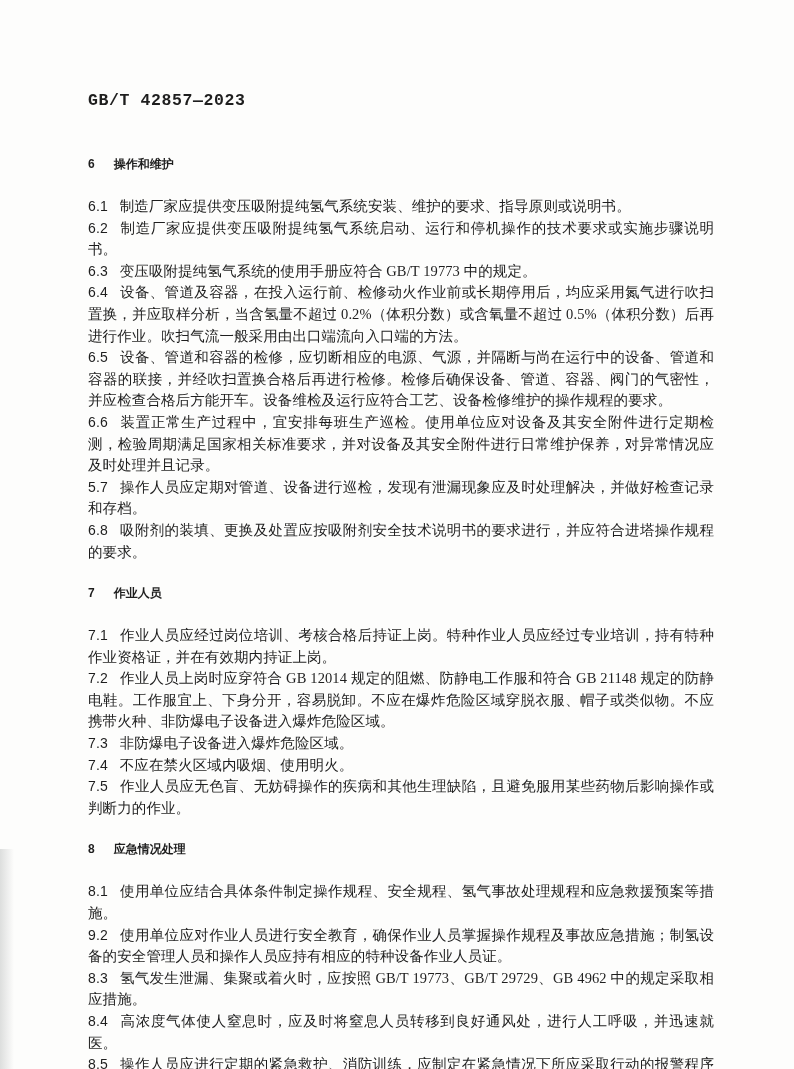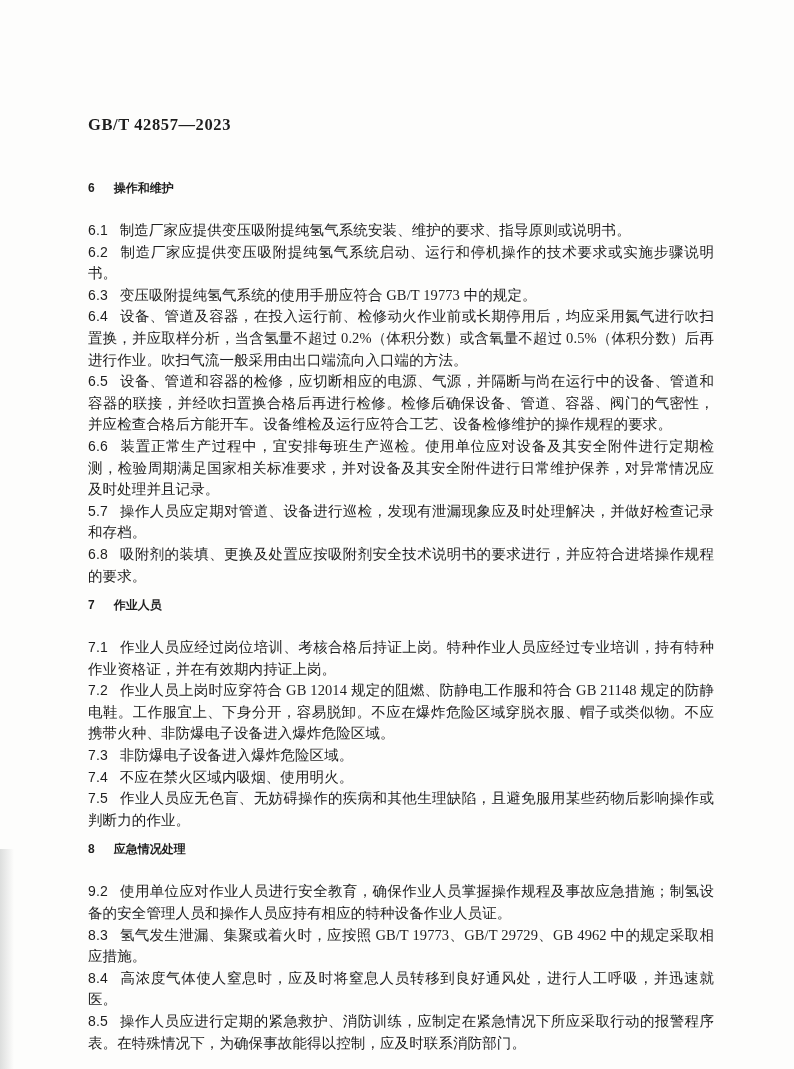--- a/index.html
+++ b/index.html
@@ -20,28 +20,27 @@
     background: linear-gradient(to right, rgba(160,164,164,0.35), rgba(160,164,164,0));
     pointer-events: none;
   }
   .content {
     position: absolute;
     top: 0; left: 0; right: 0;
     padding: 92px 80px 0 88px;
     box-sizing: border-box;
   }
   .doc-header {
-    font-family: Liberation Serif, serif;
+    font-family: Liberation Mono, monospace;
     font-weight: bold;
     font-size: 16.5px;
     line-height: 18px;
     letter-spacing: 0.6px;
-    margin-top: 24px;
   }
-  .section { margin-top: 8px; }
+  .section { margin-top: 20px; }
   .section.first { margin-top: 44px; }
   .section-heading {
     margin: 0 0 22px 0;
     font-family: "Liberation Sans", "DejaVu Sans", sans-serif;
     font-weight: bold;
     font-size: 12px;
     line-height: 20px;
   }
   .sec-num { margin-right: 19px; }
   .clause {
@@ -81,20 +80,21 @@
         <section class="section">
           <h2 class="section-heading"><span class="sec-num">7</span><span>作业人员</span></h2>
           <p class="clause"><span class="clause-num">7.1</span><span>作业人员应经过岗位培训、考核合格后持证上岗。特种作业人员应经过专业培训，持有特种作业资格证，并在有效期内持证上岗。</span></p>
           <p class="clause"><span class="clause-num">7.2</span><span>作业人员上岗时应穿符合 GB 12014 规定的阻燃、防静电工作服和符合 GB 21148 规定的防静电鞋。工作服宜上、下身分开，容易脱卸。不应在爆炸危险区域穿脱衣服、帽子或类似物。不应携带火种、非防爆电子设备进入爆炸危险区域。</span></p>
           <p class="clause"><span class="clause-num">7.3</span><span>非防爆电子设备进入爆炸危险区域。</span></p>
           <p class="clause"><span class="clause-num">7.4</span><span>不应在禁火区域内吸烟、使用明火。</span></p>
           <p class="clause"><span class="clause-num">7.5</span><span>作业人员应无色盲、无妨碍操作的疾病和其他生理缺陷，且避免服用某些药物后影响操作或判断力的作业。</span></p>
         </section>
         <section class="section">
           <h2 class="section-heading"><span class="sec-num">8</span><span>应急情况处理</span></h2>
+          <p class="clause"><span class="clause-num">8.1</span><span>使用单位应结合具体条件制定操作规程、安全规程、氢气事故处理规程和应急救援预案等措施。</span></p>
           <p class="clause"><span class="clause-num">9.2</span><span>使用单位应对作业人员进行安全教育，确保作业人员掌握操作规程及事故应急措施；制氢设备的安全管理人员和操作人员应持有相应的特种设备作业人员证。</span></p>
           <p class="clause"><span class="clause-num">8.3</span><span>氢气发生泄漏、集聚或着火时，应按照 GB/T 19773、GB/T 29729、GB 4962 中的规定采取相应措施。</span></p>
           <p class="clause"><span class="clause-num">8.4</span><span>高浓度气体使人窒息时，应及时将窒息人员转移到良好通风处，进行人工呼吸，并迅速就医。</span></p>
           <p class="clause"><span class="clause-num">8.5</span><span>操作人员应进行定期的紧急救护、消防训练，应制定在紧急情况下所应采取行动的报警程序表。在特殊情况下，为确保事故能得以控制，应及时联系消防部门。</span></p>
         </section>
       </div>
 
   </div>
 </div>
 

